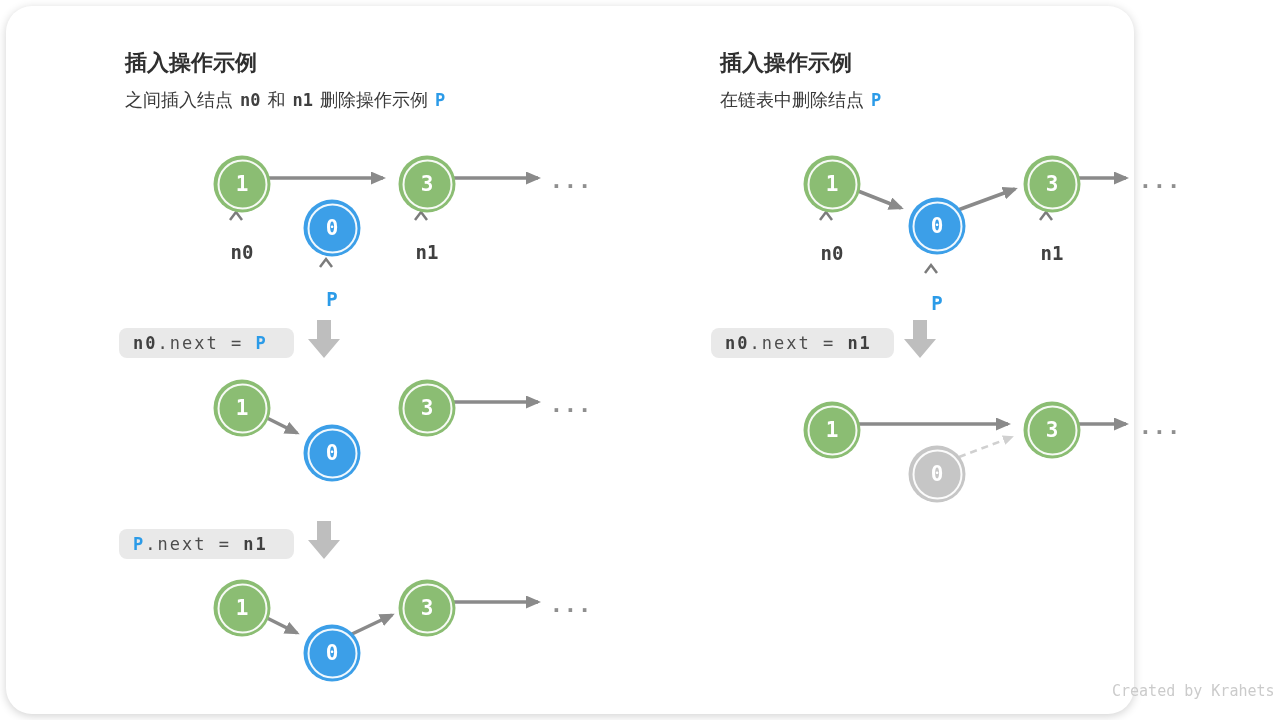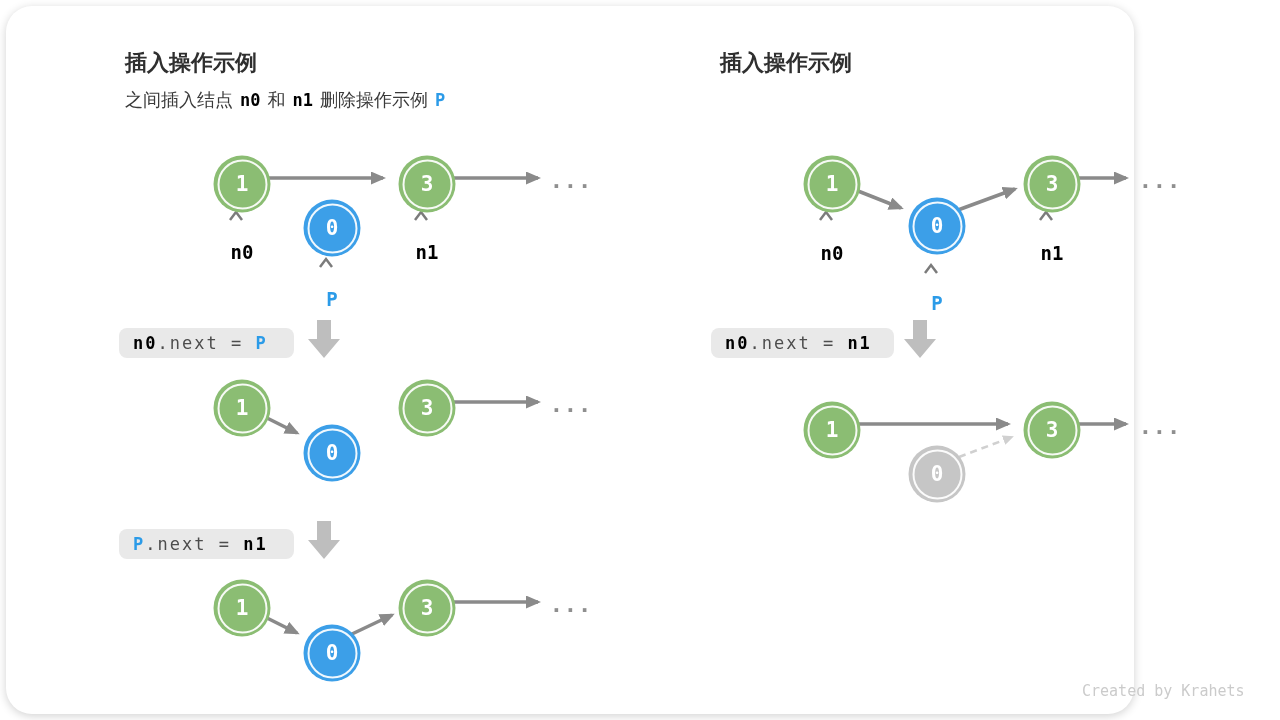--- a/index.html
+++ b/index.html
@@ -13,21 +13,21 @@
     position:absolute; font-size:22px; font-weight:bold; color:#2f2f2f;
     font-family:"Liberation Sans", sans-serif; white-space:nowrap;
   }
   .panel-sub {
     position:absolute; font-size:18px; color:#3a3a3a; white-space:nowrap;
   }
   .sub-code {
     font-family:"DejaVu Sans Mono", monospace; font-weight:bold; font-size:17px;
     margin:0 7px; white-space:pre;
   }
-  .green-t { color:#000000; }
+  .green-t { color:#404040; }
   .blue-t  { color:#2B9BE8; }
   .node {
     position:absolute; width:57px; height:57px; border-radius:50%;
     transform:translate(-50%,-50%);
     display:flex; align-items:center; justify-content:center;
   }
   .node::after {
     content:""; position:absolute; inset:3.5px; border-radius:50%;
     border:2.5px solid rgba(255,255,255,0.92);
   }
@@ -49,21 +49,21 @@
     font-family:"DejaVu Sans Mono", monospace; font-size:17px; letter-spacing:2px;
     color:#4d4d4d; white-space:pre;
   }
   .code-box .tok { font-weight:bold; white-space:pre; }
   .dots {
     position:absolute; transform:translate(-50%,-74%);
     font-family:"DejaVu Sans Mono", monospace; font-weight:bold; font-size:22px;
     color:#8f8f8f; letter-spacing:1px; line-height:1;
   }
   .credit {
-    position:absolute; left:1076px; top:676px;
+    position:absolute; left:1106px; top:676px;
     font-family:"DejaVu Sans Mono", monospace; font-size:15px; color:#cbcbcb;
     white-space:nowrap;
   }
   svg.overlay { position:absolute; left:0; top:0; width:1268px; height:708px; pointer-events:none; }
 </style>
 </head>
 <body>
 
 <div class="card">
 
@@ -150,20 +150,23 @@
     </div>
   <div class="node node-blue" style="left:326px; top:647px;">
       <span>0</span>
     </div>
   <div class="node node-green" style="left:421px; top:602px;">
       <span>3</span>
     </div>
   <div class="dots" style="left:565px; top:604px;">...</div>
 
   <div class="panel-title" style="left:714px; top:42px;">插入操作示例</div>
+  <div class="panel-sub" style="left:714px; top:82px;">
+    <span>在链表中删除结点</span><span class="sub-code blue-t">P</span>
+  </div>
 
   <div class="node node-green" style="left:826px; top:178px;">
       <span>1</span>
     </div>
   <div class="node node-blue" style="left:931px; top:220px;">
       <span>0</span>
     </div>
   <div class="node node-green" style="left:1046px; top:178px;">
       <span>3</span>
     </div>

